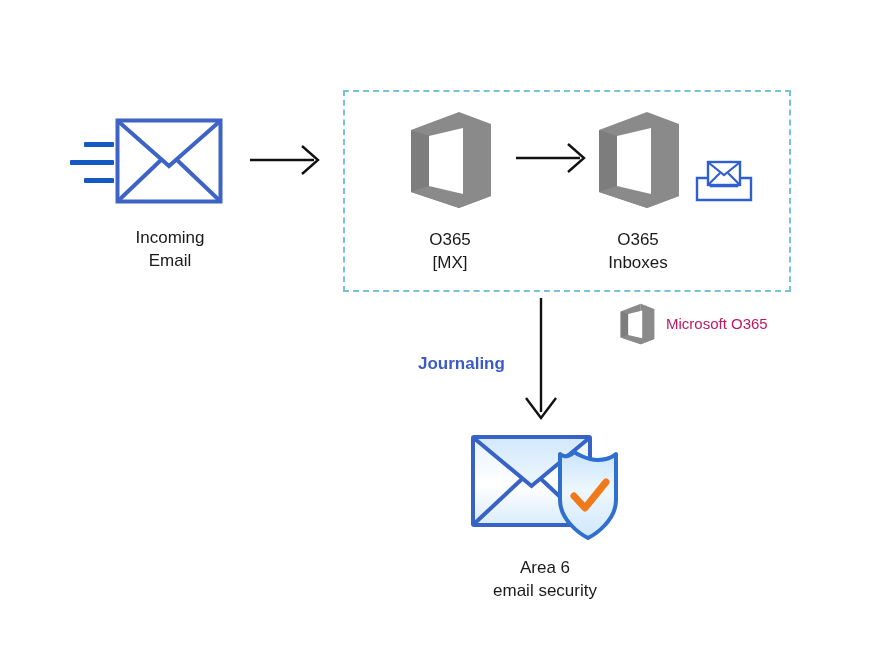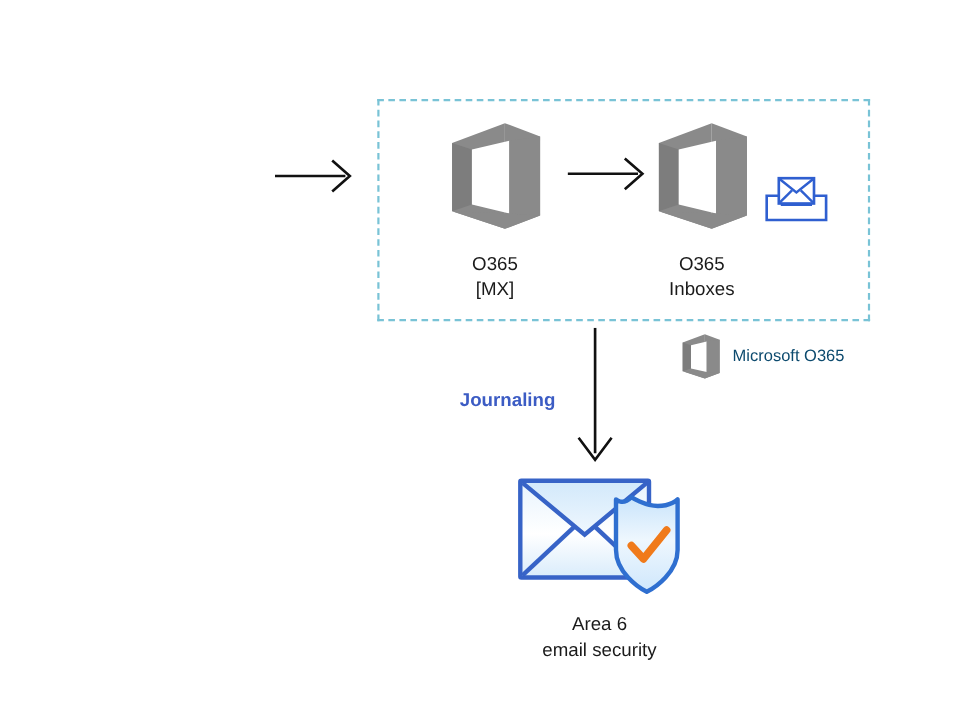--- a/index.html
+++ b/index.html
@@ -22,21 +22,21 @@
   
   .node-label {
     text-align: center;
     color: #1a1a1a;
     font-size: 17px;
     line-height: 23px;
     font-family: "Liberation Sans", sans-serif;
     white-space: pre-line;
   }
   .legend-label {
-    color: #0c4a6e;
+    color: #be185d;
     font-size: 15px;
     line-height: 20px;
     font-family: "Liberation Sans", sans-serif;
     white-space: nowrap;
   }
   .flow-label {
     color: #3c5cc4;
     font-size: 17px;
     font-weight: bold;
     font-family: "Liberation Sans", sans-serif;
@@ -58,20 +58,40 @@
     border-radius: 1px;
   }
 </style>
 </head>
 <body>
 
 <div id="diagram-root">
 
   <div class="dashed-zone abs" style="left:343px; top:90px; width:448px; height:202px;"></div>
 
+  <div class="abs" style="left:70px; top:118px; width:200px; height:160px;">
+
+    <div class="abs" style="left:0px; top:24px; width:45px; height:48px;">
+      <div class="speedline" style="left:14px; top:0px;  width:30px;"></div>
+      <div class="speedline" style="left:0px;  top:18px; width:44px;"></div>
+      <div class="speedline" style="left:14px; top:36px; width:30px;"></div>
+    </div>
+
+    <div class="abs" style="left:45px; top:0px; width:108px; height:86px;">
+      <svg width="108" height="86" viewBox="0 0 108 86" xmlns="http://www.w3.org/2000/svg">
+        <rect x="2.5" y="2.5" width="103" height="81" fill="#ffffff" stroke="#3d63c4" stroke-width="4"></rect>
+        <path d="M4 4 L54 48 L104 4" fill="none" stroke="#3d63c4" stroke-width="4" stroke-linejoin="miter"></path>
+        <path d="M4 82 L46 42" fill="none" stroke="#3d63c4" stroke-width="4"></path>
+        <path d="M104 82 L62 42" fill="none" stroke="#3d63c4" stroke-width="4"></path>
+      </svg>
+    </div>
+
+    <div class="node-label abs" style="left:0px; top:108px; width:200px;">Incoming
+Email</div>
+  </div>
 
   <div class="abs" style="left:250px; top:142px; width:72px; height:36px;">
     <svg width="72" height="36" viewBox="0 0 72 36" xmlns="http://www.w3.org/2000/svg">
       <line x1="0" y1="18" x2="64" y2="18" stroke="#111111" stroke-width="2.4"></line>
       <polyline points="52,4 68,18 52,32" fill="none" stroke="#111111" stroke-width="2.4" stroke-linecap="butt" stroke-linejoin="miter"></polyline>
     </svg>
   </div>
 
   <div class="abs" style="left:372px; top:110px; width:156px; height:160px;">
 

